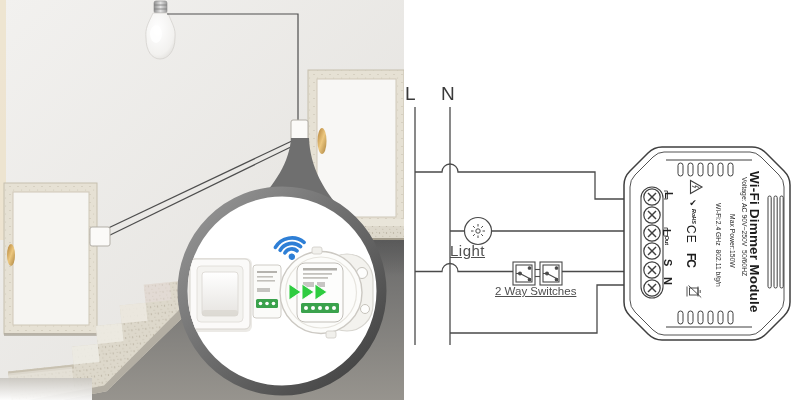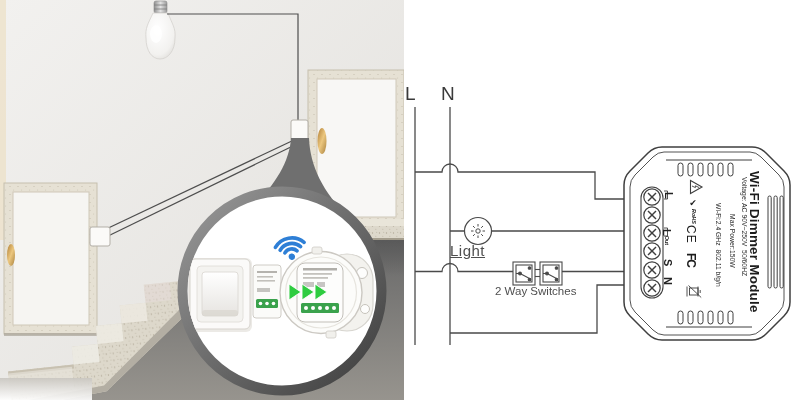--- a/index.html
+++ b/index.html
@@ -2,21 +2,21 @@
 <html style="--schematic-stroke: #4a4a4a; --wifi-blue: #2e7fd6; --arrow-green: #2ecc40; --terminal-green: #3aa24c; --knob-gold: #c9994f; --wall: #ebeae7; --shadow-gray: #6e6e6e;"><head>
 <meta charset="utf-8">
 <style>
   html,body{margin:0;padding:0;background:#fff;}
   #stage{position:relative;width:800px;height:400px;overflow:hidden;background:#fff;
          font-family:"Liberation Sans","DejaVu Sans",sans-serif;}
   svg{position:absolute;display:block;}
   .txt{position:absolute;color:#4a4a4a;line-height:1;white-space:pre;}
   .mains-label{font-size:19px;color:#3a3a3a;}
   .light-label{font-size:15px;letter-spacing:.5px;color:#4f4f4f;text-decoration:underline;}
-  .switches-label{font-size:11.5px;color:#4f4f4f;}
+  .switches-label{font-size:11.5px;color:#4f4f4f;text-decoration:underline;}
   .vert{writing-mode:vertical-rl;white-space:pre;line-height:1;}
   .tlabel{font-size:11px;font-weight:bold;color:#222;}
   .tsup{font-size:5.5px;font-weight:bold;}
   .mtitle{font-size:13.5px;font-weight:bold;letter-spacing:.2px;color:#1c1c1c;}
   .mspec{font-size:6.8px;color:#2a2a2a;}
   .cert{color:#1c1c1c;}
   .rohs-check{font-size:9px;font-weight:bold;}
   .rohs-txt{font-size:5.5px;font-weight:bold;font-style:italic;}
   .ce-txt{font-size:12px;letter-spacing:1px;}
   .fcc-txt{font-size:12px;font-weight:bold;letter-spacing:-1px;}

